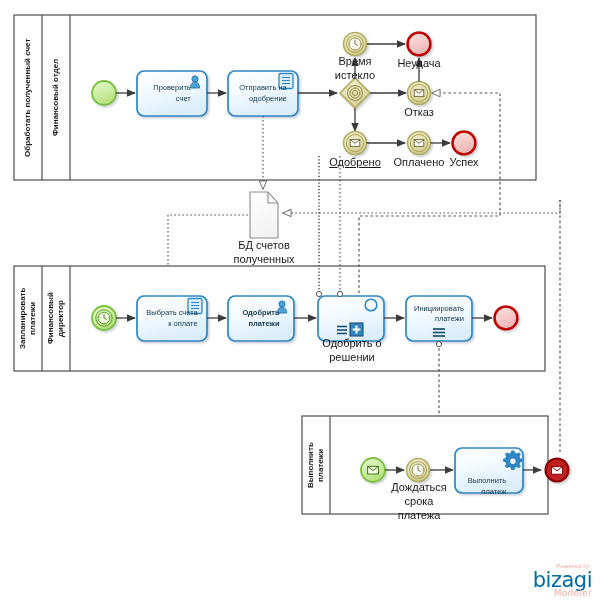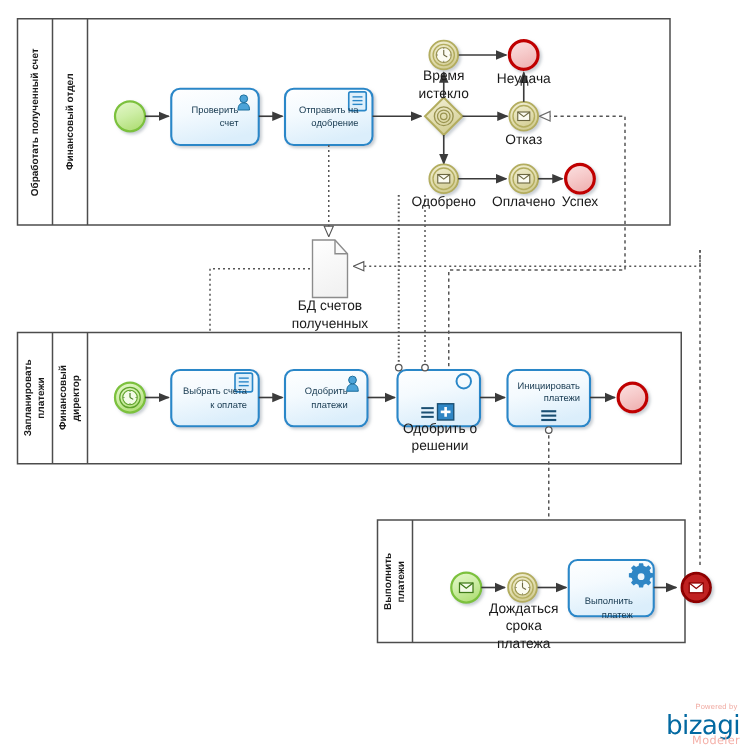--- a/index.html
+++ b/index.html
@@ -364,33 +364,33 @@
   <div class="pool-label" style="left:302px; top:416px; width:28px; height:98px;">Выполнить
 платежи</div>
 
   <div class="task-label" style="left:139px; top:73px; width:66px; height:41px;">Проверить
 счет</div>
   <div class="task-label" style="left:230px; top:73px; width:66px; height:41px;">Отправить на
 одобрение</div>
 
   <div class="task-label" style="left:139px; top:298px; width:66px; height:41px;">Выбрать счета
 к оплате</div>
-  <div class="task-label" style="left:230px; top:298px; width:62px; height:41px;">Одобрить
+  <div class="task-label" style="left:230px; top:298px; width:62px; height:41px;font-weight:bold;">Одобрить
 платежи</div>
   <div class="task-label" style="left:408px; top:296px; width:62px; height:36px;">Инициировать
 платежи</div>
 
   <div class="task-label" style="left:457px; top:468px; width:60px; height:37px;">Выполнить
 платеж</div>
 
   <div class="node-label" style="left:327px; top:57px; width:56px; height:22px;">Время
 истекло</div>
   <div class="node-label" style="left:393px; top:57px; width:52px; height:12px;">Неудача</div>
   <div class="node-label" style="left:394px; top:106px; width:50px; height:12px;">Отказ</div>
-  <div class="node-label" style="left:328px; top:156px; width:54px; height:12px;">Одобрено</div>
+  <div class="node-label" style="left:328px; top:156px; width:54px; height:12px;text-decoration:underline;">Одобрено</div>
   <div class="node-label" style="left:393px; top:156px; width:52px; height:12px;">Оплачено</div>
   <div class="node-label" style="left:440px; top:156px; width:48px; height:12px;">Успех</div>
 
   <div class="node-label" style="left:228px; top:240px; width:72px; height:24px;">БД счетов
 полученных</div>
 
   <div class="node-label" style="left:306px; top:344px; width:92px; height:12px;">Одобрить о решении</div>
 
   <div class="node-label" style="left:392px; top:483px; width:54px; height:36px;">Дождаться
 срока

